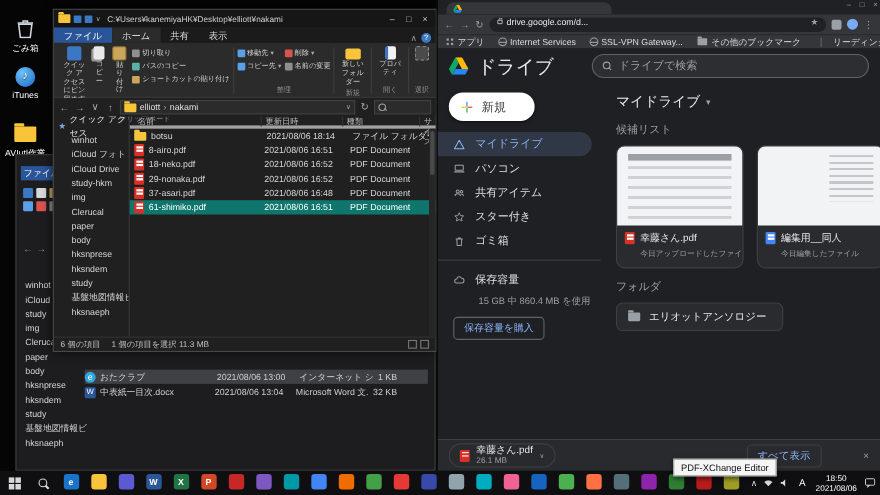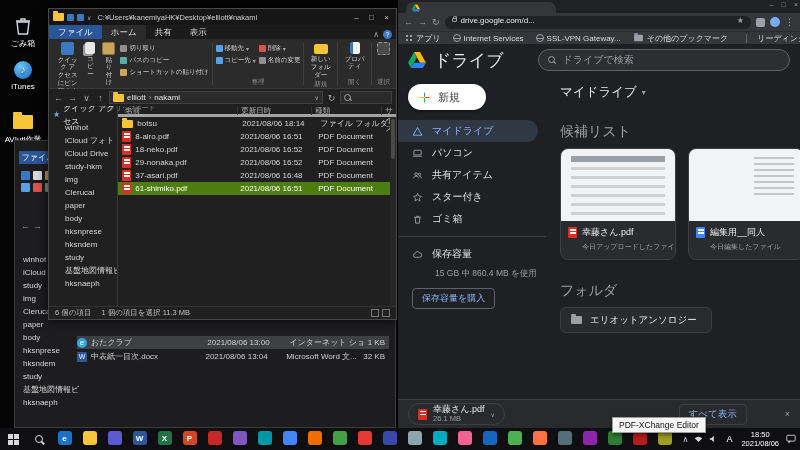--- a/index.html
+++ b/index.html
@@ -39,21 +39,21 @@
   .wb-ics i { width:9px; height:9px; border-radius:1px; display:block; }
   .wb-arrows { position:absolute; left:6px; top:80px; font-size:9px; color:#9a9a9a; letter-spacing:3px; }
   .wb-tree { position:absolute; left:8px; top:112px; width:90px; }
   .wb-ti { height:13px; line-height:13px; font-size:8px; color:#d6d6d6; white-space:nowrap; overflow:hidden; }
   .wb-row { position:absolute; left:62px; height:13px; width:312px; display:flex; align-items:center; gap:4px;
             font-size:8px; color:#cfcfcf; white-space:nowrap; }
   .wb-row.hl { background:#3f4043; }
   .wb-name { width:118px; overflow:hidden; }
   .wb-date { width:82px; }
   .wb-type { width:78px; overflow:hidden; }
-  .wb-size { flex:1; text-align:right; padding-right:4px; }
+  .wb-size { flex:1; text-align:right; padding-right:28px; }
   .ie-ic { width:10px; height:10px; border-radius:50%; background:#2da8e0; color:#fff; font-size:8px; line-height:10px; text-align:center; flex:none; }
   .word-ic { width:10px; height:10px; background:#2b579a; color:#fff; font-size:7px; line-height:10px; text-align:center; border-radius:1px; flex:none; }
 
   
   .win-front { position:absolute; left:48px; top:8px; width:349px; height:312px; background:#202020;
                border:1px solid #484848; z-index:3; box-shadow:0 0 10px rgba(0,0,0,.8); display:flex; flex-direction:column; }
   .titlebar { height:16px; background:#161616; display:flex; align-items:center; padding:0 2px 0 4px; flex:none; }
   .qat { display:flex; align-items:center; gap:3px; }
   .qat i { width:7px; height:7px; border-radius:1px; background:#3b78c3; display:block; }
   .ttl { flex:1; font-size:7.5px; color:#cfcfcf; margin-left:6px; white-space:nowrap; overflow:hidden; }
@@ -93,21 +93,21 @@
   .exbody { flex:1; display:flex; min-height:0; }
   .treepane { width:92px; border-right:1px solid #383838; padding-top:2px; overflow:hidden; }
   .tree-head { font-size:8px; color:#e8e8e8; height:13px; line-height:13px; padding-left:4px; display:flex; align-items:center; gap:3px; }
   .tstar { color:#7aa7d9; font-size:8px; }
   .ft-ti { height:13px; line-height:13px; font-size:8px; color:#d6d6d6; padding-left:16px; white-space:nowrap; overflow:hidden; }
   .listpane { flex:1; position:relative; display:flex; flex-direction:column; }
   .colheads { height:11px; display:flex; font-size:7.5px; color:#b8b8b8; border-bottom:3px solid #a3a3a3; align-items:flex-start; padding-left:4px; flex:none; }
   .ch { padding:0 3px; border-right:1px solid #333; height:9px; line-height:9px; }
   .ch.c-name { width:116px; } .ch.c-date { width:74px; } .ch.c-type { width:70px; } .ch.c-size { flex:1; border-right:none; }
   .frow { height:13px; display:flex; align-items:center; gap:4px; font-size:8px; color:#d6d6d6; padding-left:4px; white-space:nowrap; }
-  .frow.sel { background:#4d7c0f; color:#fff;justify-content:flex-end; }
+  .frow.sel { background:#0f766e; color:#fff;justify-content:flex-end; }
   .f-name { width:101px; overflow:hidden; }
   .f-date { width:74px; }
   .f-type { flex:1; overflow:hidden; }
   .vscroll { position:absolute; right:0; top:11px; bottom:0; width:6px; background:#262626; }
   .vthumb { position:absolute; right:1px; top:2px; width:4px; height:40px; background:#4a4a4a; border-radius:2px; }
   .statusbar { height:13px; border-top:1px solid #333; display:flex; align-items:center; gap:10px; font-size:7.5px; color:#c0c0c0; padding:0 6px; flex:none; }
   .sb-icons { margin-left:auto; display:flex; gap:3px; }
   .sb-icons i { width:8px; height:8px; border:1px solid #777; display:block; }
 
   
@@ -139,21 +139,21 @@
   .newbtn span { font-size:11px; color:#3c4043; }
   .dnav { height:22px; display:flex; align-items:center; gap:9px; padding-left:14px; font-size:10px; color:#e0e0e0; width:140px; }
   .dnav svg { flex:none; color:#9aa0a6; }
   .dnav.sel { background:rgba(138,180,248,.16); border-radius:0 14px 14px 0; color:#8ab4f8; }
   .dnav.sel svg { color:#8ab4f8; }
   .d-divider { border-top:1px solid #3c4043; margin:6px 0; }
   .d-usage { font-size:8.5px; color:#9aa0a6; padding:3px 0 0 37px; }
   .buybtn { display:inline-block; margin:8px 0 0 14px; border:1px solid #5f6368; border-radius:4px; padding:3px 9px; color:#8ab4f8; font-size:9px; }
   .d-main { flex:1; padding:8px 12px 0 14px; min-width:0; }
   .d-title { display:flex; align-items:center; gap:5px; font-size:12.5px; color:#e8eaed; }
-  .d-sec { font-size:14px; color:#9aa0a6; margin-top:22px;font-family:Liberation Serif, serif; }
+  .d-sec { font-size:10px; color:#9aa0a6; margin-top:10px;font-family:Liberation Serif, serif; }
   .cards { display:flex; gap:12px; margin-top:7px; }
   .card { width:116px; height:112px; background:#2a2b2e; border:1px solid #3c4043; border-radius:8px; overflow:hidden; flex:none; }
   .thumb { height:72px; background:#f1f3f4; position:relative; }
   .t-head { position:absolute; top:7px; left:10px; right:10px; height:6px; background:#9aa0a6; }
   .t-bars { position:absolute; top:18px; left:10px; right:10px; bottom:6px; background:repeating-linear-gradient(180deg,#cfd1d4 0 3px,transparent 3px 9px); }
   .t-text { position:absolute; top:8px; right:9px; width:40px; height:42px; background:repeating-linear-gradient(180deg,#c4c6c9 0 2px,transparent 2px 6px); }
   .card-f1 { display:flex; align-items:center; gap:5px; padding:5px 7px 0; font-size:9px; color:#e8eaed; white-space:nowrap; overflow:hidden; }
   .card-f2 { font-size:7px; color:#9aa0a6; padding:3px 7px 0 21px; white-space:nowrap; overflow:hidden; }
   .foldertile { margin-top:7px; width:152px; height:26px; border:1px solid #3c4043; border-radius:6px; background:#2a2b2e; display:flex; align-items:center; gap:8px; padding:0 10px; font-size:9.5px; color:#e8eaed; white-space:nowrap; }
 

